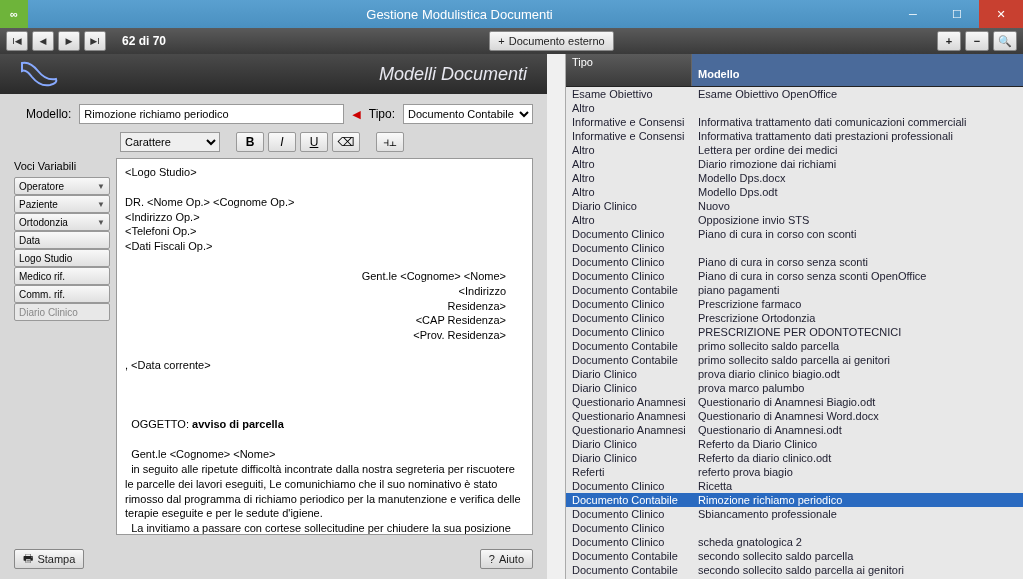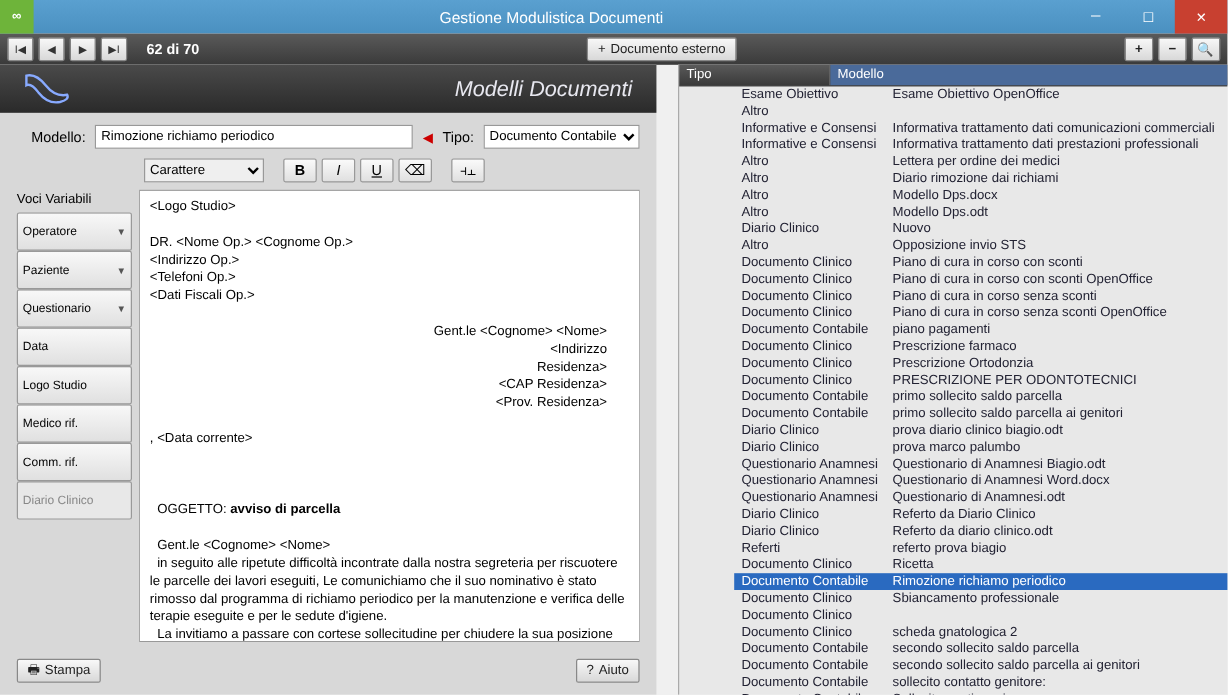--- a/index.html
+++ b/index.html
@@ -42,37 +42,37 @@
 
 .fmtbar { padding: 2px 14px 6px 120px; display: flex; align-items: flex-end; gap: 4px; }
 .fmtbar select { width: 100px; height: 20px; border: 1px solid #999; font-size: 11px; }
 .fmtbtn { width: 28px; height: 20px; border: 1px solid #999; background: linear-gradient(#fafafa,#e0e0e0); border-radius: 2px; display: flex; align-items: center; justify-content: center; font-size: 12px; cursor: pointer; }
 .fmtgap { width: 8px; }
 
 
 .body { flex: 1; display: flex; padding: 0 14px 8px 14px; gap: 6px; overflow: hidden; }
 .sidebar { width: 96px; display: flex; flex-direction: column; gap: 3px; }
 .sidelabel { font-size: 11px; padding: 2px 0; }
-.sidebtn { height: 32px; border: 1px solid #999; background: linear-gradient(#f8f8f8,#e0e0e0); border-radius: 2px; font-size: 10px; display: flex; align-items: center; padding: 0 4px; cursor: pointer; justify-content: space-between; }
+.sidebtn { height: 18px; border: 1px solid #999; background: linear-gradient(#f8f8f8,#e0e0e0); border-radius: 2px; font-size: 10px; display: flex; align-items: center; padding: 0 4px; cursor: pointer; justify-content: space-between; }
 .sidebtn.disabled { color: #888; background: #e8e8e8; }
 .sidebtn .caret { font-size: 8px; color: #555; }
 
 .editor { flex: 1; background: #fff; border: 1px solid #999; padding: 6px 8px; font-size: 11px; line-height: 1.35; overflow-y: auto; position: relative; }
 .editor .block { white-space: pre-wrap; }
 
 
 .bottom { padding: 6px 14px 10px 14px; display: flex; gap: 6px; }
 .bottom .spacer { flex: 1; }
 
 
-.listhead { height: 18px; background: linear-gradient(#5a5a5a,#3a3a3a); color: #fff; display: flex; font-size: 11px; border-bottom: 1px solid #222; }
+.listhead { height: 33px; background: linear-gradient(#5a5a5a,#3a3a3a); color: #fff; display: flex; font-size: 11px; border-bottom: 1px solid #222; }
 .listhead .col1 { width: 126px; padding: 2px 6px; border-right: 1px solid #666; }
-.listhead .col2 { flex: 1; padding: 2px 6px; background: #4a6a9a; }
+.listhead .col2 { flex: 1; padding: 14px 6px; background: #4a6a9a; font-weight: bold; }
 .listbody { flex: 1; overflow-y: auto; font-size: 11px; }
-.row { display: flex; height: 14px; line-height: 14px; color: #223; cursor: pointer; margin-left: 46px; }
+.row { display: flex; height: 14px; line-height: 14px; color: #223; cursor: pointer; }
 .row.selected { background: #2a6ac0; color: #fff; }
 .row .c1 { width: 126px; padding: 0 6px; overflow: hidden; white-space: nowrap; }
 .row .c2 { flex: 1; padding: 0 6px; overflow: hidden; white-space: nowrap; }
 
 
 ::-webkit-scrollbar { width: 14px; }
 ::-webkit-scrollbar-track { background: #e0e0e0; }
 ::-webkit-scrollbar-thumb { background: #b0b0b0; border: 1px solid #888; }
 </style>
 </head>
@@ -156,21 +156,21 @@
         <div id="sidebar-items">
             <div class="sidebtn">
               <span>Operatore</span>
               <span class="caret">▼</span>
             </div>
             <div class="sidebtn">
               <span>Paziente</span>
               <span class="caret">▼</span>
             </div>
             <div class="sidebtn">
-              <span>Questionario</span>
+              <span>Ortodonzia</span>
               <span class="caret">▼</span>
             </div>
             <div class="sidebtn">
               <span>Data</span>
             </div>
             <div class="sidebtn">
               <span>Logo Studio</span>
             </div>
             <div class="sidebtn">
               <span>Medico rif.</span>
@@ -267,21 +267,20 @@
         <div class="row">
           <div class="c1">Altro</div>
           <div class="c2">Opposizione invio STS</div>
         </div>
         <div class="row">
           <div class="c1">Documento Clinico</div>
           <div class="c2">Piano di cura in corso con sconti</div>
         </div>
         <div class="row">
           <div class="c1">Documento Clinico</div>
-          <div class="c2">Piano di cura in corso con sconti OpenOffice</div>
         </div>
         <div class="row">
           <div class="c1">Documento Clinico</div>
           <div class="c2">Piano di cura in corso senza sconti</div>
         </div>
         <div class="row">
           <div class="c1">Documento Clinico</div>
           <div class="c2">Piano di cura in corso senza sconti OpenOffice</div>
         </div>
         <div class="row">

